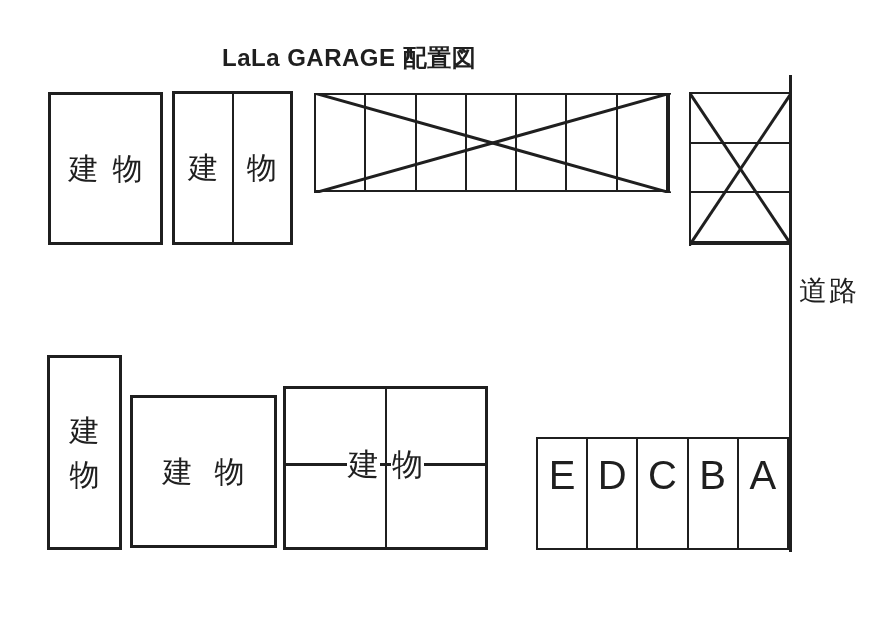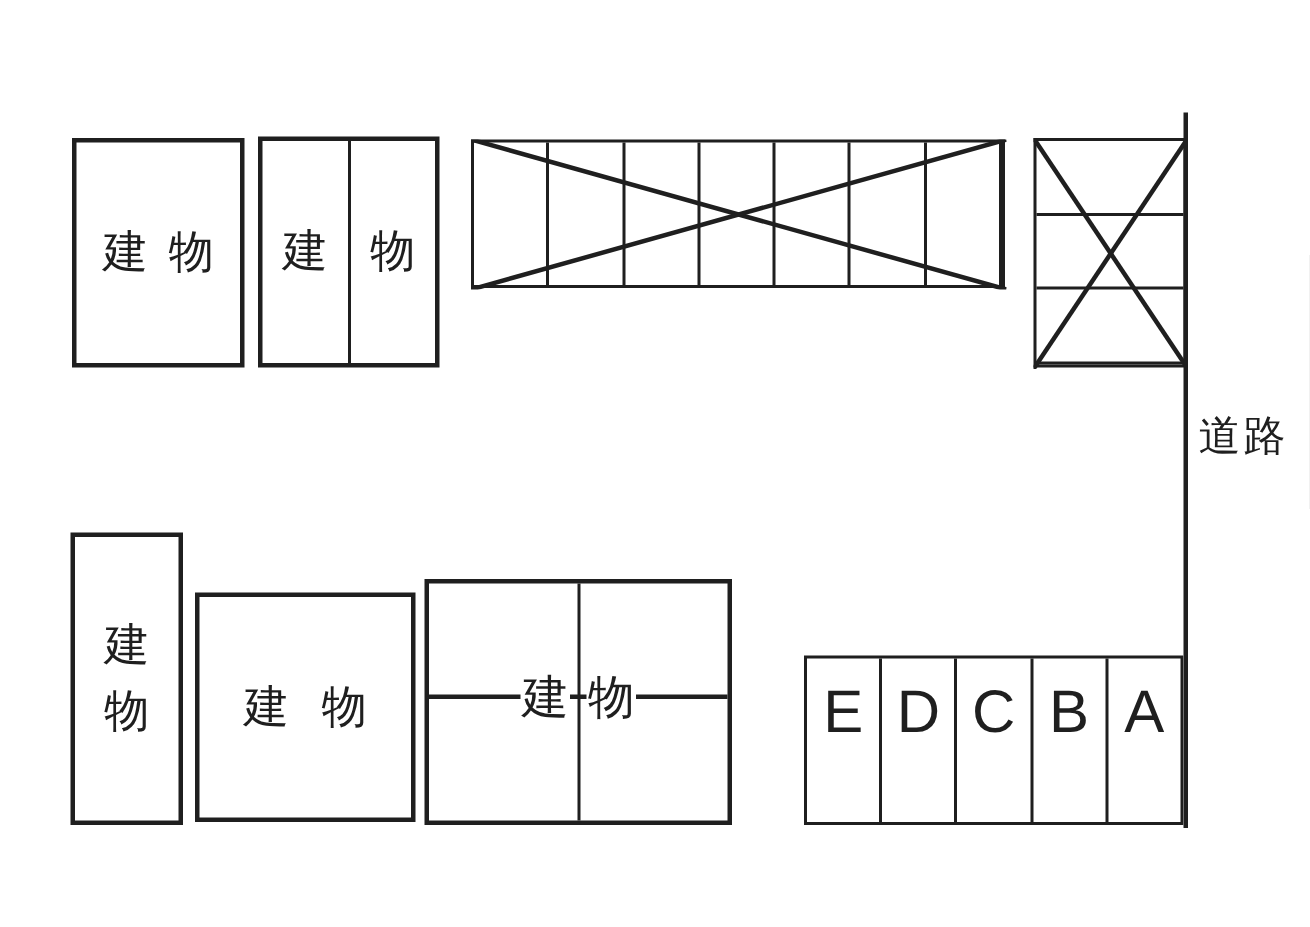--- a/index.html
+++ b/index.html
@@ -167,20 +167,21 @@
     font-weight: 400;
     line-height: 1;
   }
   .parkrow .space:last-child { border-right: none; }
 </style>
 </head>
 <body>
 
 <div class="canvas">
 
+  <div class="abs title">LaLa GARAGE 配置図</div>
 
   <div class="abs bldg b1">
     <div class="bldg-label h">
       <span>建</span>
       <span>物</span>
     </div>
   </div>
 
   <div class="abs b2">
     <div class="half first">

